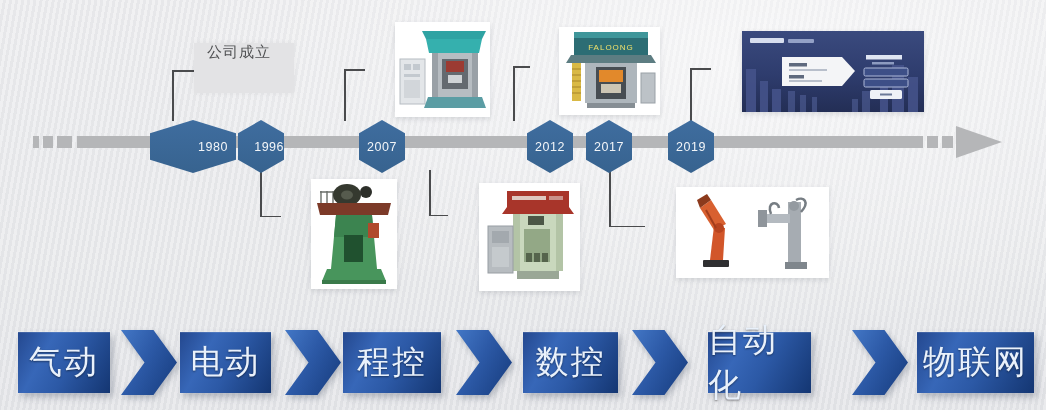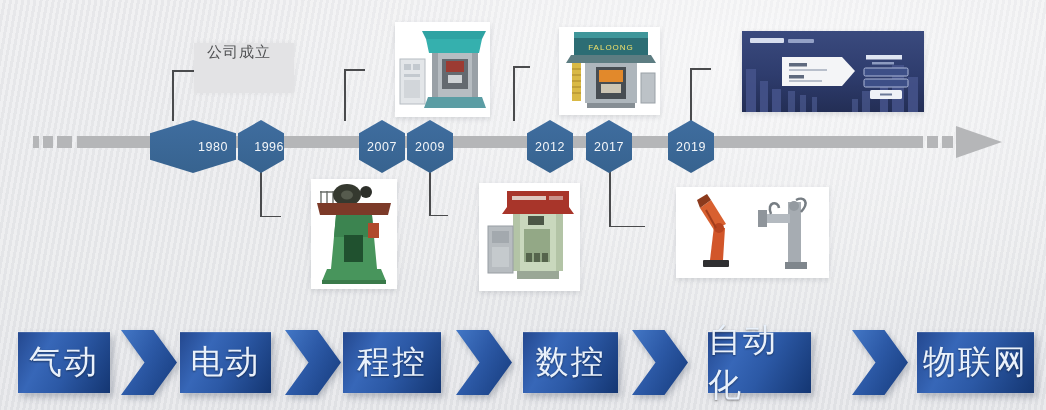--- a/index.html
+++ b/index.html
@@ -230,23 +230,20 @@
 
   <div class="hex" style="left:150px;padding-left:40px;">
     <span>1980</span>
     </div>
   <div class="hex" style="left:238px;justify-content:flex-end;">
     <span>1996</span>
     </div>
   <div class="hex" style="left:335px;margin-left:24px;">
     <span>2007</span>
     </div>
-  <div class="hex" style="left:407px;">
-    <span>2009</span>
-    </div>
   <div class="hex" style="left:490px;margin-left:37px;">
     <span>2012</span>
     </div>
   <div class="hex" style="left:586px;">
     <span>2017</span>
     </div>
   <div class="hex" style="left:668px;">
     <span>2019</span>
     </div>
 

